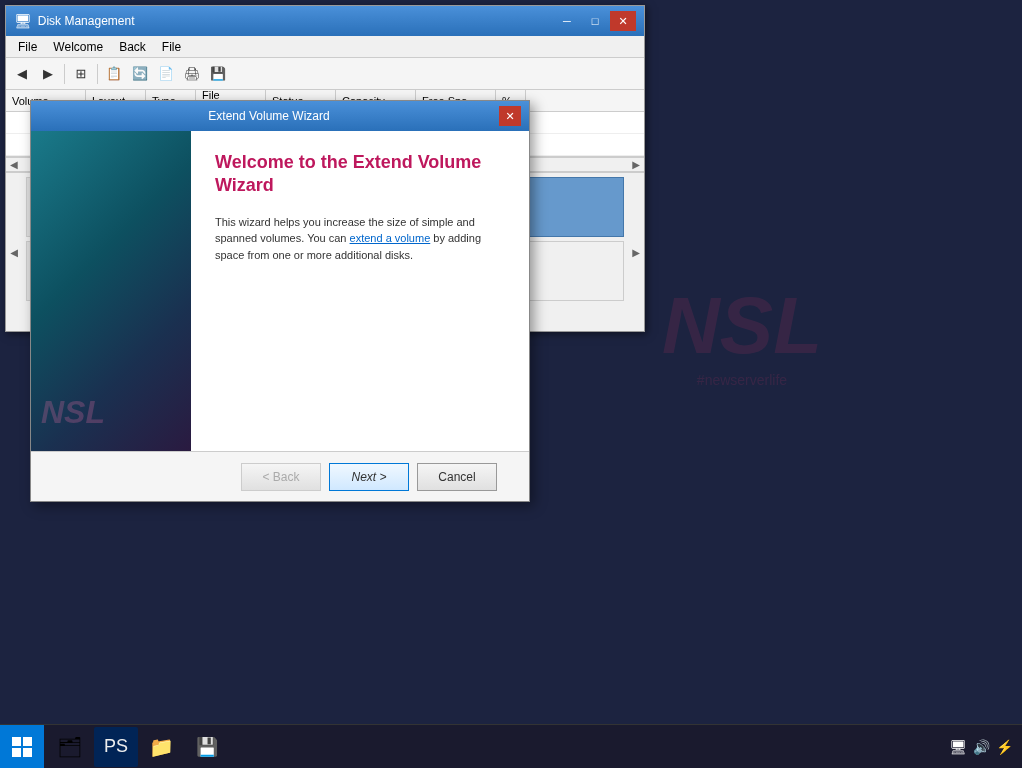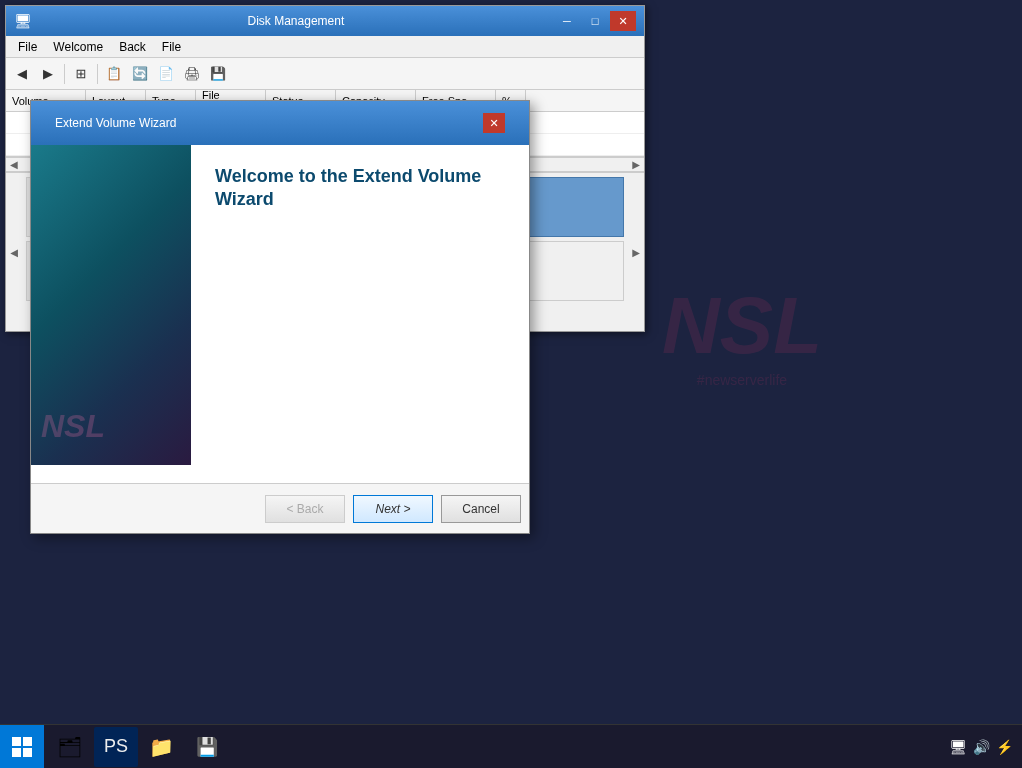--- a/index.html
+++ b/index.html
@@ -142,21 +142,20 @@
       display: flex;
       align-items: center;
       padding: 0 8px;
       color: white;
       font-size: 12px;
       font-weight: normal;
       user-select: none;
     }
     .window-title {
       flex: 1;
-      text-align: center;
     }
     .window-controls {
       display: flex;
       gap: 2px;
     }
     .win-btn {
       width: 26px;
       height: 20px;
       display: flex;
       align-items: center;
@@ -270,27 +269,28 @@
     .wizard-dialog {
       position: absolute;
       top: 100px;
       left: 30px;
       width: 500px;
       background: white;
       border: 1px solid #888;
       box-shadow: 4px 4px 12px rgba(0,0,0,0.4);
     }
     .wizard-titlebar {
-      height: 44px;
+      height: 30px;
       background: linear-gradient(to bottom, #4a90d9, #2a70b9);
       display: flex;
       align-items: center;
-      padding: 0 24px;
+      padding: 0 8px;
       color: white;
       font-size: 12px;
+      text-align: center;
     }
     .wizard-title-text { flex: 1; }
     .wizard-close-btn {
       width: 22px;
       height: 20px;
       background: #c0392b;
       display: flex;
       align-items: center;
       justify-content: center;
       cursor: pointer;
@@ -319,21 +319,21 @@
       font-style: italic;
     }
     .wizard-content {
       flex: 1;
       padding: 20px 24px;
       background: white;
     }
     .wizard-heading {
       font-size: 18px;
       font-weight: bold;
-      color: #0c4a6e;
+      color: #be185d;
       margin-bottom: 16px;
       line-height: 1.3;
     }
     .wizard-desc {
       font-size: 11px;
       color: #333;
       margin-bottom: 12px;
       line-height: 1.5;
     }
     .wizard-desc span.link {
@@ -347,22 +347,21 @@
     }
 
     .wizard-footer {
       height: 50px;
       background: #f5f5f5;
       border-top: 1px solid #ccc;
       display: flex;
       align-items: center;
       justify-content: center;
       gap: 8px;
-      padding: 0 8px;
-      margin-top: 18px;
+      padding: 0 32px;
     }
     .wizard-btn {
       min-width: 80px;
       height: 28px;
       padding: 0 12px;
       font-size: 12px;
       cursor: pointer;
       border: 1px solid #999;
       background: linear-gradient(to bottom, #f5f5f5, #e0e0e0);
       color: #333;
@@ -491,20 +490,23 @@
       </div>
 
       <div class="wizard-body">
 
         <div class="wizard-sidebar">
           <div class="wizard-sidebar-watermark">NSL</div>
         </div>
 
         <div class="wizard-content">
           <div class="wizard-heading">Welcome to the Extend Volume Wizard</div>
+          <div class="wizard-desc">
+            This wizard helps you increase the size of simple and spanned volumes. You can <span class="link">extend a volume</span> by adding space from one or more additional disks.
+          </div>
         </div>
       </div>
 
       <div class="wizard-footer">
         <div style="flex:1;"></div>
         <button class="wizard-btn" disabled="">&lt; Back</button>
         <button class="wizard-btn primary">Next &gt;</button>
         <button class="wizard-btn">Cancel</button>
       </div>
 

